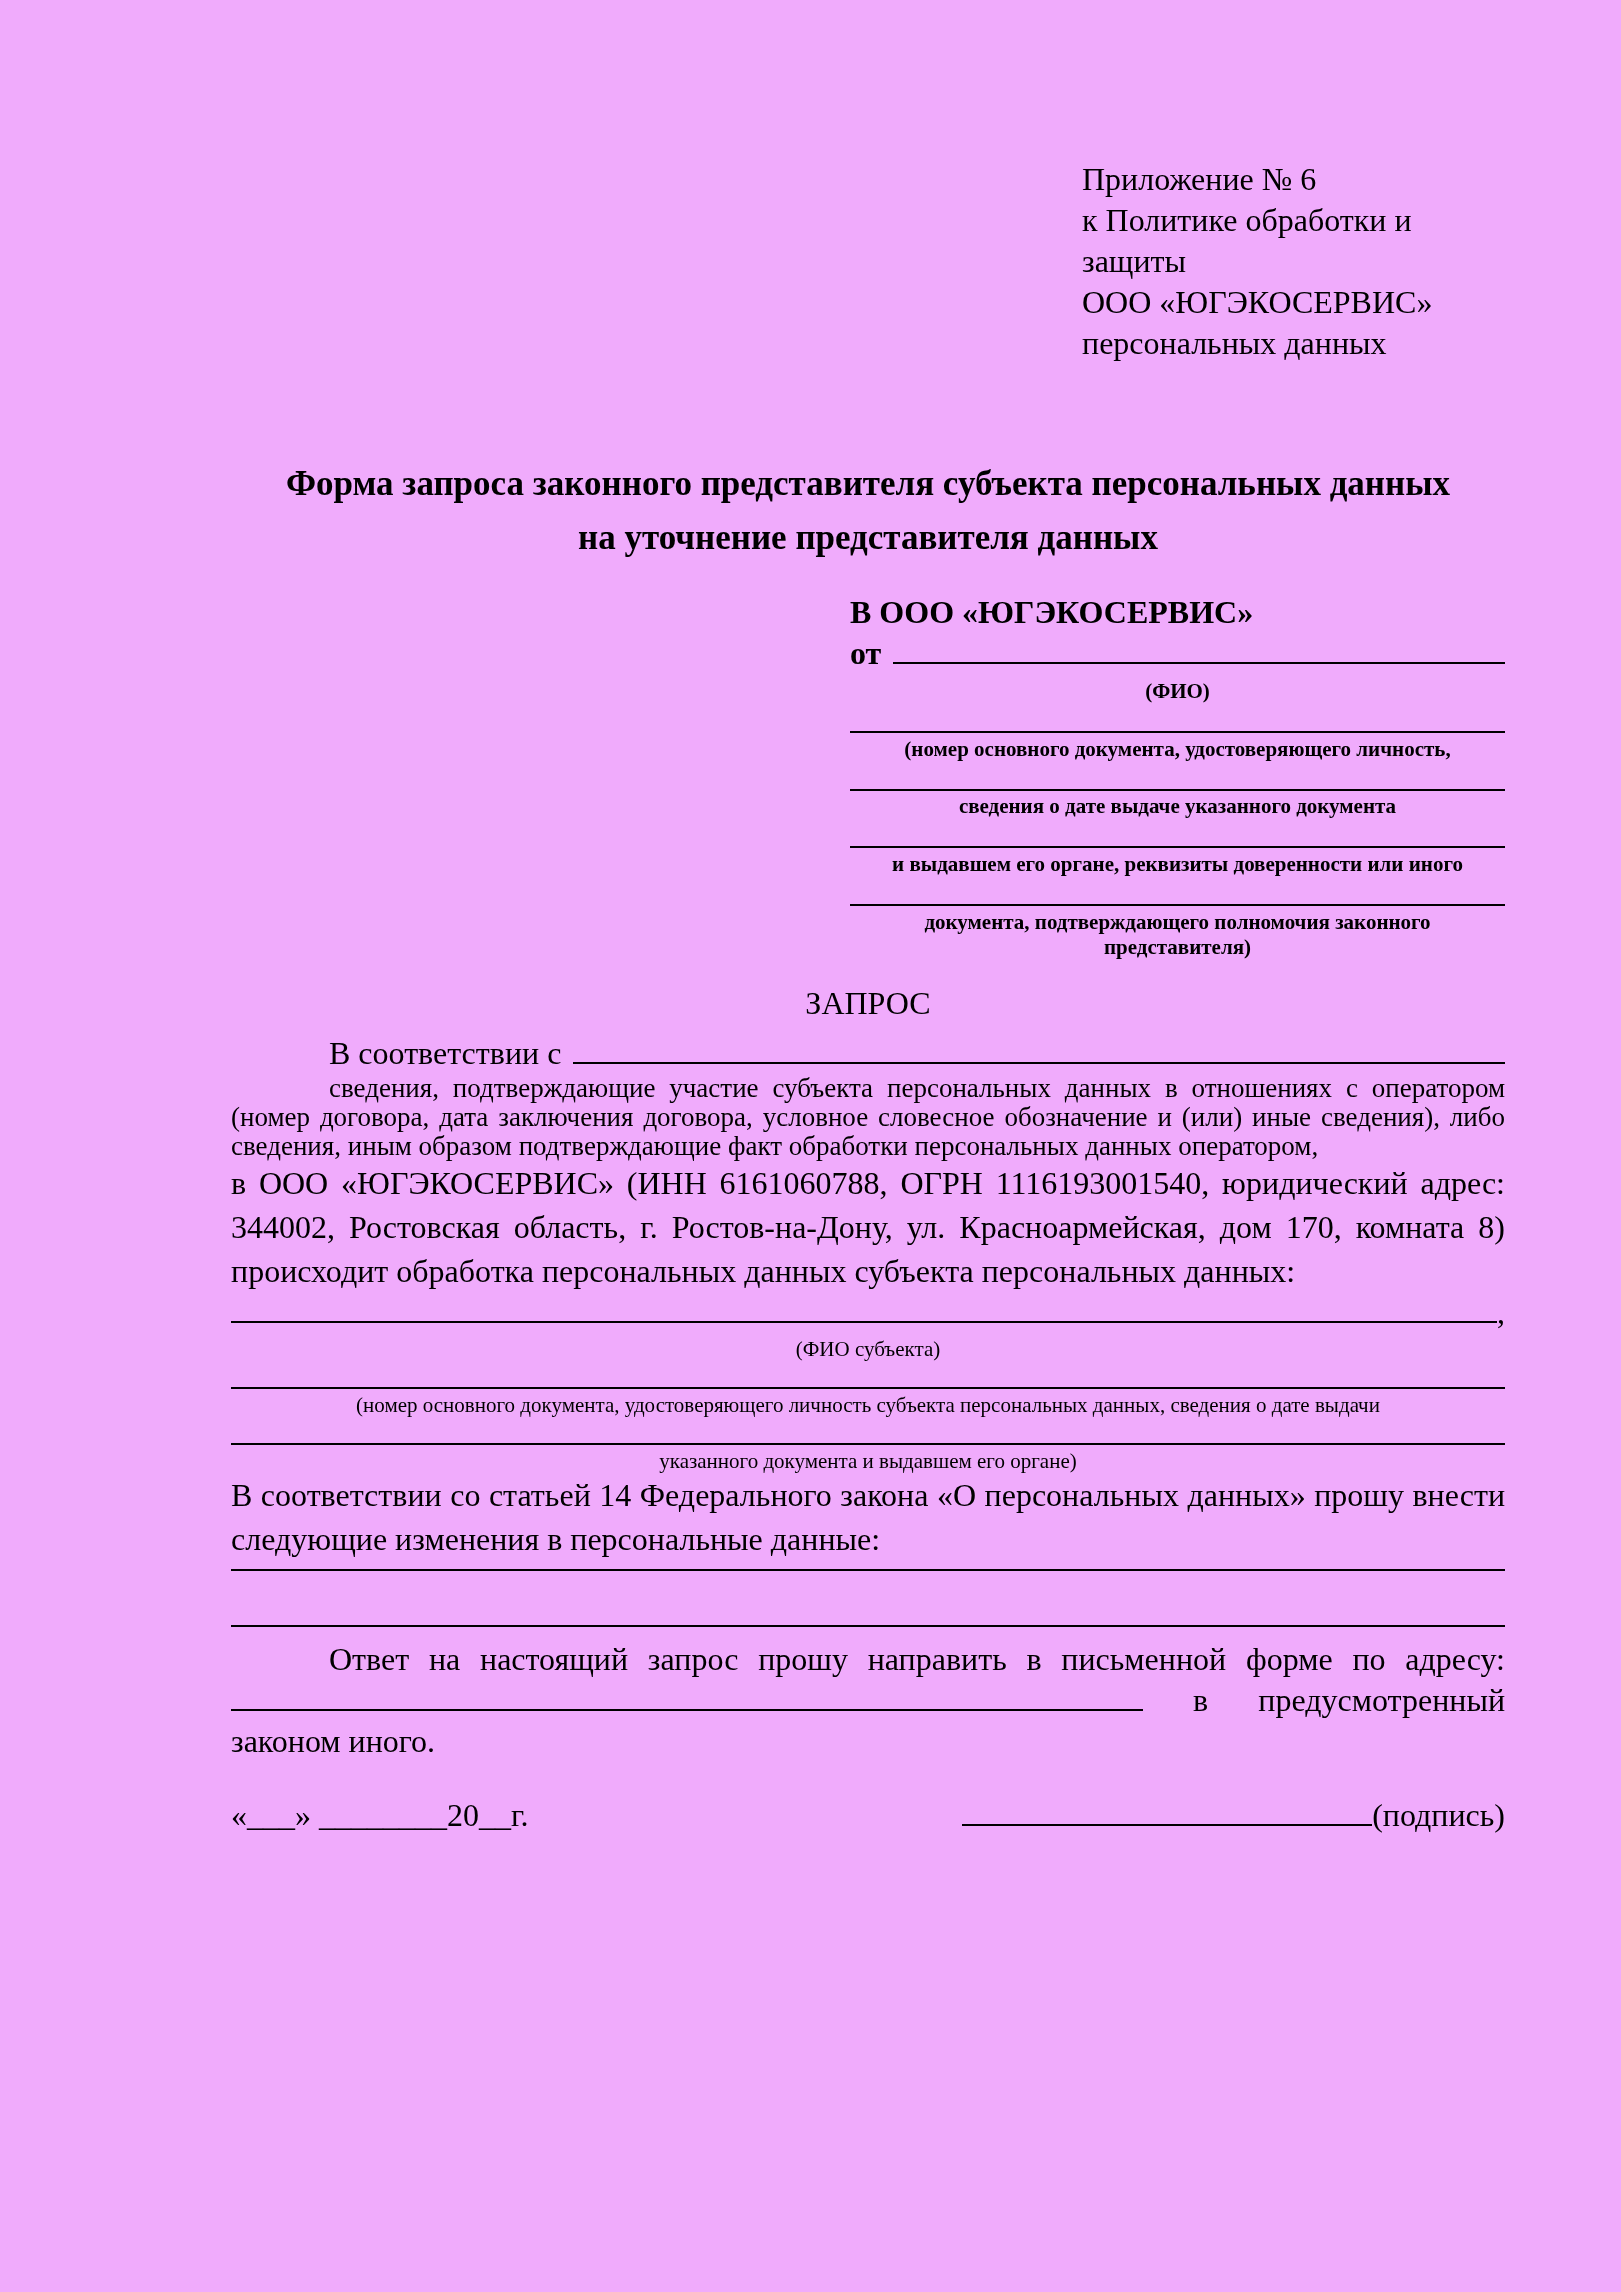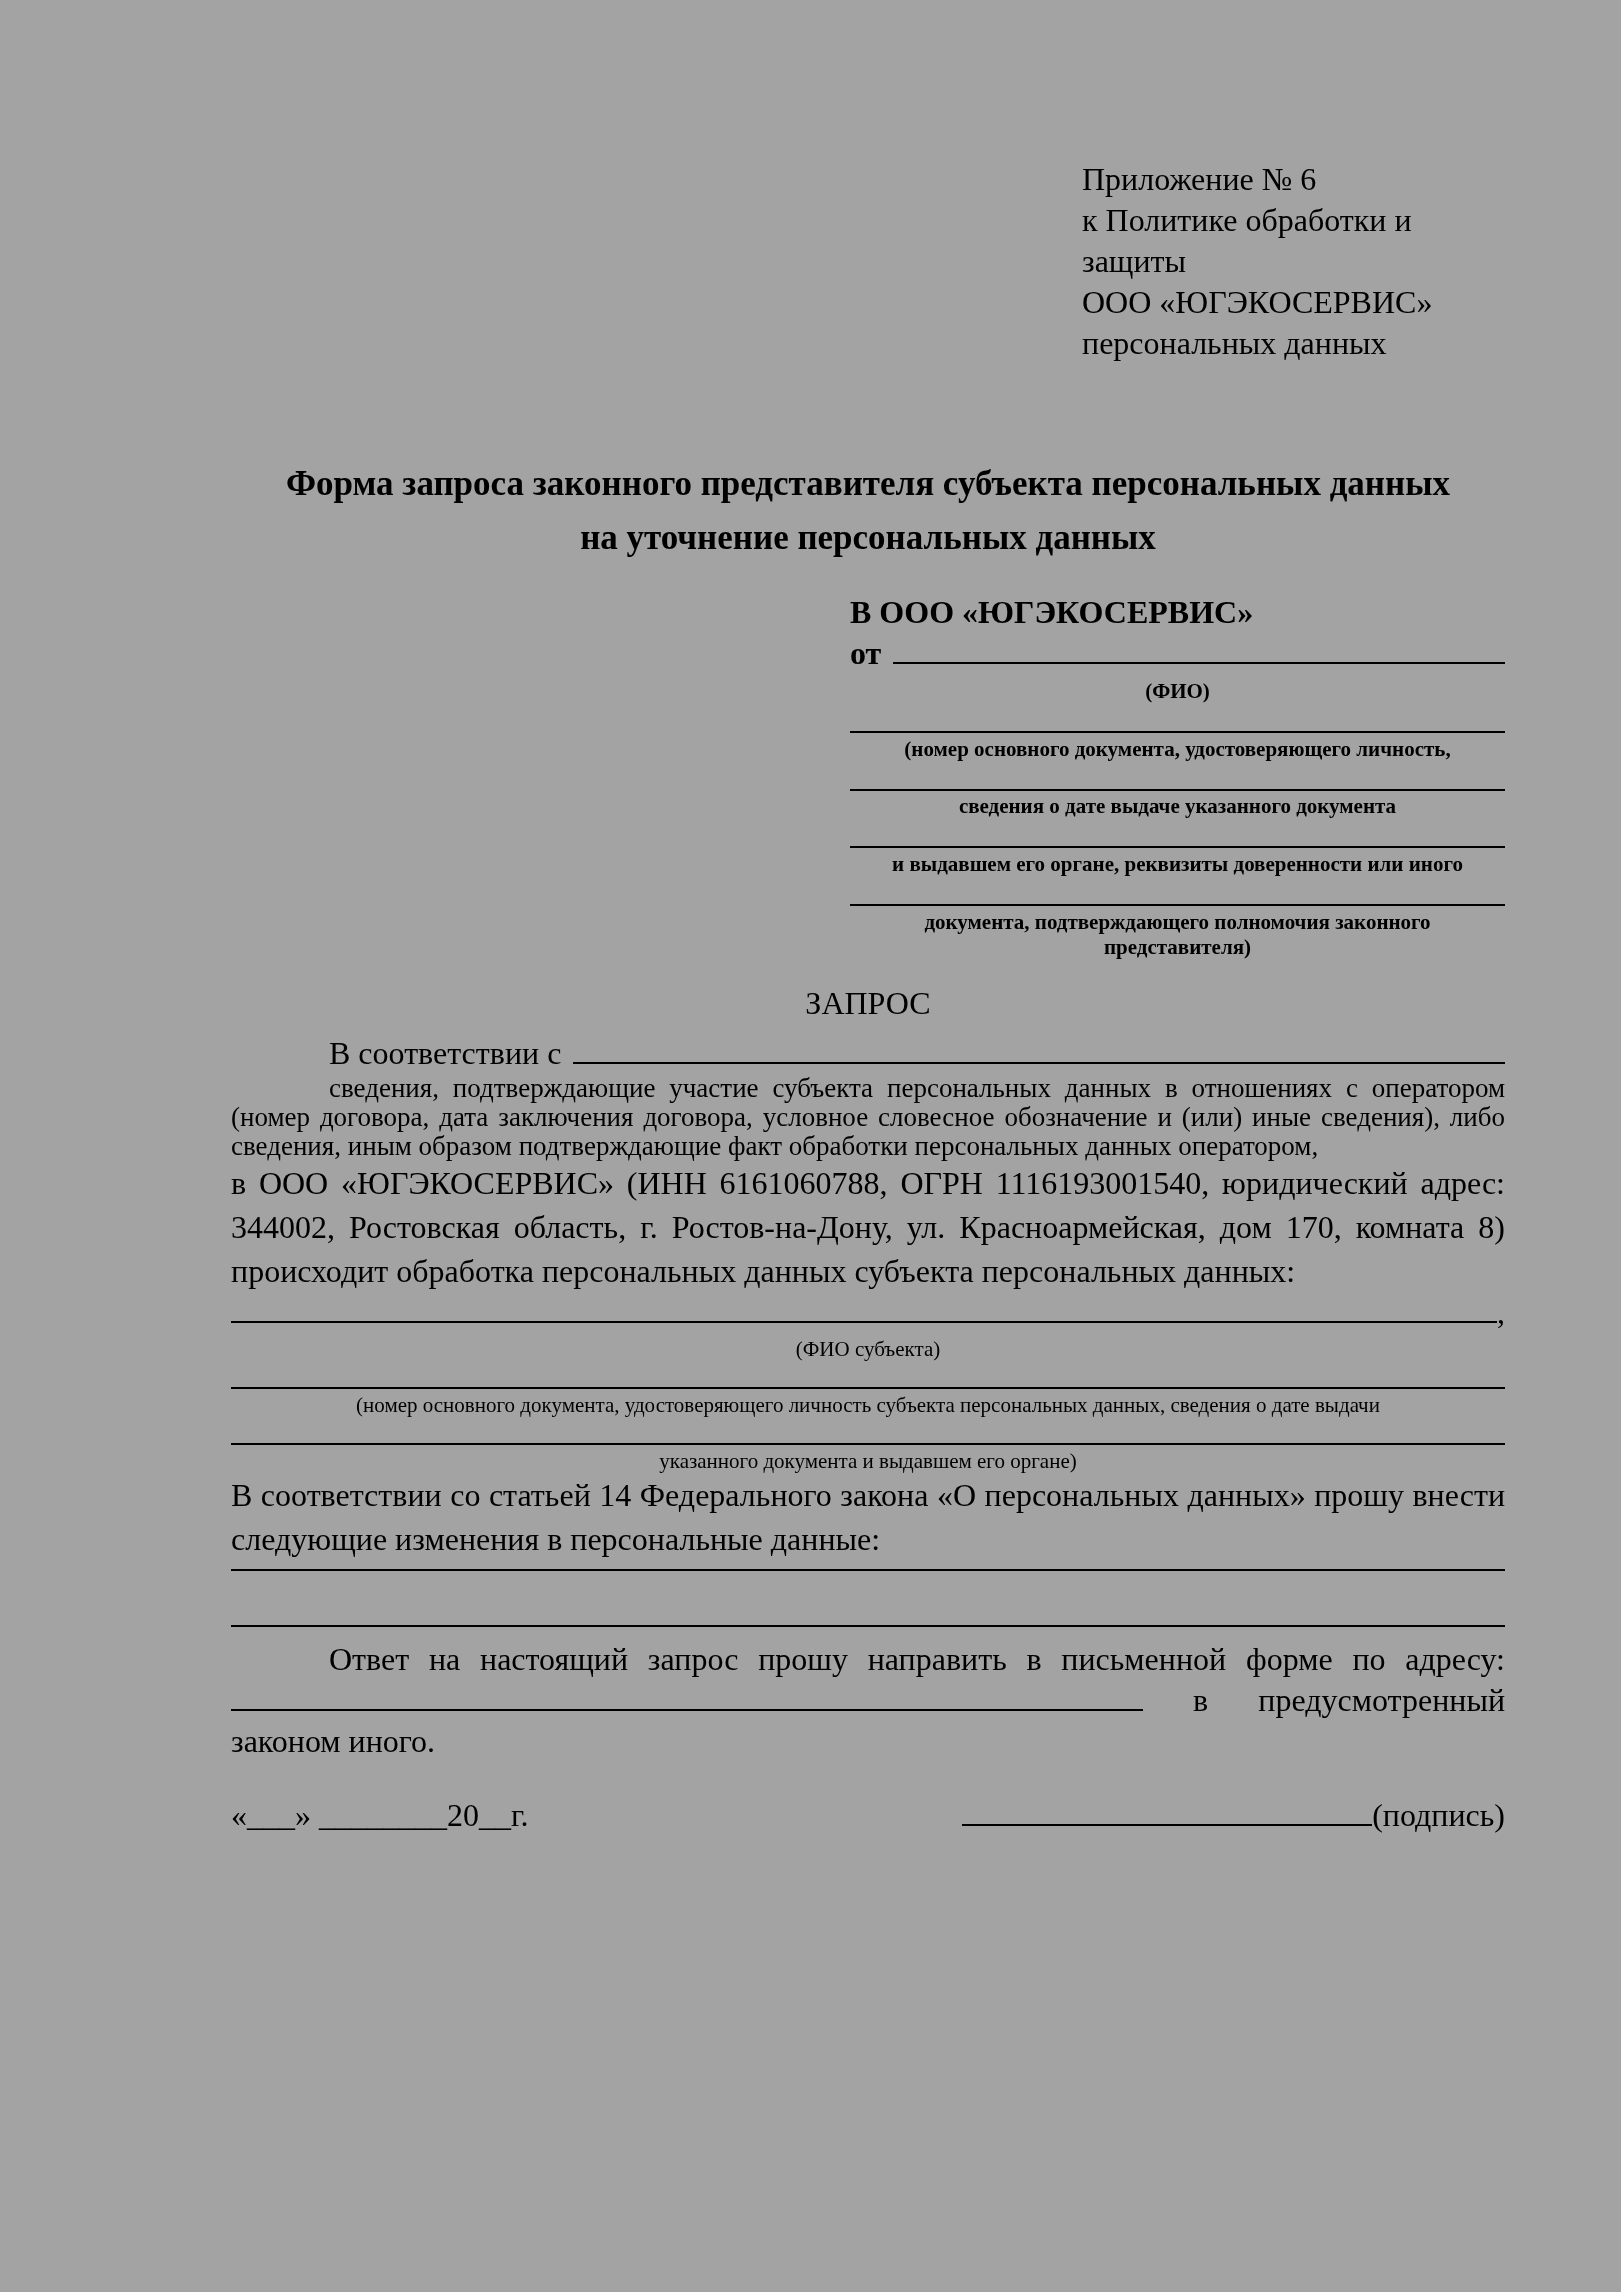--- a/index.html
+++ b/index.html
@@ -1,21 +1,21 @@
 <!DOCTYPE html>
 <html><head>
 <meta charset="utf-8">
 <style>
   * { box-sizing: border-box; }
   html, body { margin: 0; padding: 0; background: #ffffff; }
   .page {
     position: relative;
     width: 1621px;
     height: 2293px;
-    background: #a3a3a3;
+    background: #f0abfc;
     color: #000000;
     font-family: "Liberation Serif", "DejaVu Serif", serif;
     font-size: 32px;
     padding: 159px 116px 0 231px;
     overflow: hidden;
   }
   
   .appendix { margin-left: 851px; line-height: 41px; }
   
   .doc-title {
@@ -66,21 +66,21 @@
 
   <div class="appendix">
     <div>Приложение № 6</div>
     <div>к Политике обработки и защиты</div>
     <div>ООО «ЮГЭКОСЕРВИС»</div>
     <div>персональных данных</div>
   </div>
 
   <div class="doc-title">
     <div>Форма запроса законного представителя субъекта персональных данных</div>
-    <div>на уточнение персональных данных</div>
+    <div>на уточнение представителя данных</div>
   </div>
 
   <div class="addr">
     <div>В ООО «ЮГЭКОСЕРВИС»</div>
     <div class="row">
       <span>от</span>
       <span class="fill"></span>
     </div>
     <div class="cap">(ФИО)</div>
     <div class="addr-u"></div>

